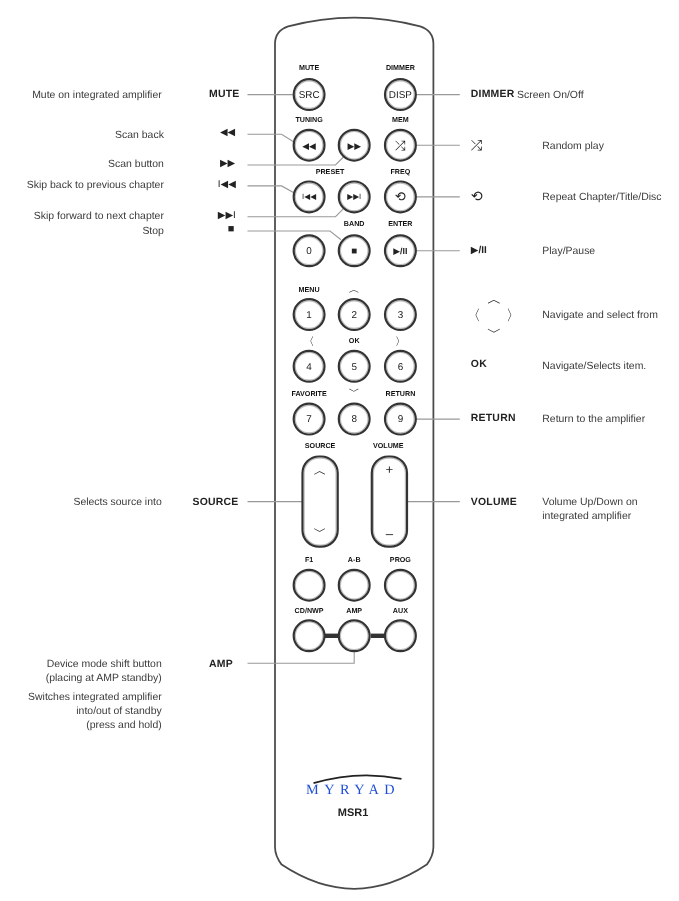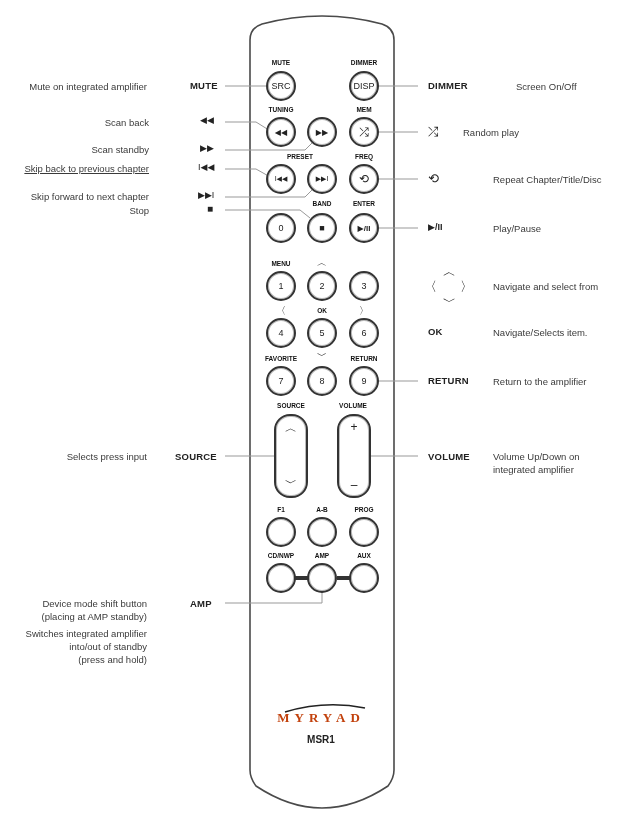--- a/index.html
+++ b/index.html
@@ -14,21 +14,21 @@
   .btn { position:absolute; width:26px; height:26px; margin-left:-15px; margin-top:-15px;
          border:2px solid #333; border-radius:50%; background:#fff;
          display:flex; align-items:center; justify-content:center;
          font-size:10px; color:#222; box-shadow: inset 0 0 0 1px #bbb; }
   .btn span { font-size:9px; }
   .rocker { position:absolute; width:30px; height:80px; border:2px solid #333; border-radius:16px; background:#fff;
             box-shadow: inset 0 0 0 1px #bbb; }
   .rocker .top, .rocker .bot { position:absolute; left:0; width:100%; text-align:center; font-size:12px; color:#222; }
   .rocker .top { top:4px; }
   .rocker .bot { bottom:4px; }
-  .brand { position:absolute; left:321px; top:710px; transform:translateX(-50%); font-family:"Liberation Serif", serif; font-size:13px; letter-spacing:5px; color:#c2410c;font-weight:bold; }
+  .brand { position:absolute; left:321px; top:710px; transform:translateX(-50%); font-family:"Liberation Serif", serif; font-size:13px; letter-spacing:5px; color:#1d4ed8; }
   .model { position:absolute; left:321px; top:734px; transform:translateX(-50%); font-size:10px; font-weight:bold; color:#222; }
   .nav-sym { position:absolute; font-size:13px; color:#222; }
 </style>
 </head>
 <body>
 
 <svg id="diagram" width="617" height="819">
 
   <path d="M 250 40 Q 250 28 262 24 Q 322 8 382 24 Q 394 28 394 40 L 394 770 Q 394 778 388 786 Q 322 830 256 786 Q 250 778 250 770 Z" fill="#fff" stroke="#4a4a4a" stroke-width="1.6"></path>
 
@@ -163,47 +163,47 @@
   <path d="M 5 12 Q 45 0 85 8" stroke="#222" stroke-width="1.6" fill="none"></path>
 </svg>
 <div class="model">MSR1</div>
 
 <div class="desc left" style="right:470px;top:80px;">Mute on integrated amplifier</div>
 <div class="key" style="left:190px;top:80px;">MUTE</div>
 
 <div class="desc left" style="right:468px;top:116px;">Scan back</div>
 <div class="sym" style="left:200px;top:115px;font-size:9px;">◀◀</div>
 
-<div class="desc left" style="right:468px;top:143px;">Scan standby</div>
+<div class="desc left" style="right:468px;top:143px;">Scan button</div>
 <div class="sym" style="left:200px;top:143px;font-size:9px;">▶▶</div>
 
-<div class="desc left" style="right:468px;top:162px;text-decoration:underline;">Skip back to previous chapter</div>
+<div class="desc left" style="right:468px;top:162px;">Skip back to previous chapter</div>
 <div class="sym" style="left:198px;top:162px;font-size:9px;">I◀◀</div>
 
 <div class="desc left" style="right:468px;top:190px;">Skip forward to next chapter</div>
 <div class="sym" style="left:198px;top:190px;font-size:9px;">▶▶I</div>
 
 <div class="desc left" style="right:468px;top:204px;">Stop</div>
 <div class="sym" style="left:207px;top:203px;">■</div>
 
-<div class="desc left" style="right:470px;top:450px;">Selects press input</div>
+<div class="desc left" style="right:470px;top:450px;">Selects source into</div>
 <div class="key" style="left:175px;top:451px;">SOURCE</div>
 
 <div class="desc left" style="right:470px;top:597px;">Device mode shift button</div>
 <div class="desc left" style="right:470px;top:610px;">(placing at AMP standby)</div>
 <div class="desc left" style="right:470px;top:627px;">Switches integrated amplifier</div>
 <div class="desc left" style="right:470px;top:640px;">into/out of standby</div>
 <div class="desc left" style="right:470px;top:653px;">(press and hold)</div>
 <div class="key" style="left:190px;top:598px;">AMP</div>
 
 <div class="key" style="left:428px;top:80px;">DIMMER</div>
-<div class="desc" style="left:516px;top:80px;">Screen On/Off</div>
+<div class="desc" style="left:470px;top:80px;">Screen On/Off</div>
 
 <div class="sym" style="left:428px;top:124px;font-size:13px;">⤮</div>
-<div class="desc" style="left:463px;top:126px;">Random play</div>
+<div class="desc" style="left:493px;top:126px;">Random play</div>
 
 <div class="sym" style="left:428px;top:171px;font-size:13px;">⟲</div>
 <div class="desc" style="left:493px;top:173px;">Repeat Chapter/Title/Disc</div>
 
 <div class="sym" style="left:428px;top:222px;font-weight:bold;font-size:9px;">▶/II</div>
 <div class="desc" style="left:493px;top:222px;">Play/Pause</div>
 
 <div class="nav-sym" style="left:443px;top:263px;">︿</div>
 <div class="nav-sym" style="left:424px;top:278px;">〈</div>
 <div class="nav-sym" style="left:460px;top:278px;">〉</div>

